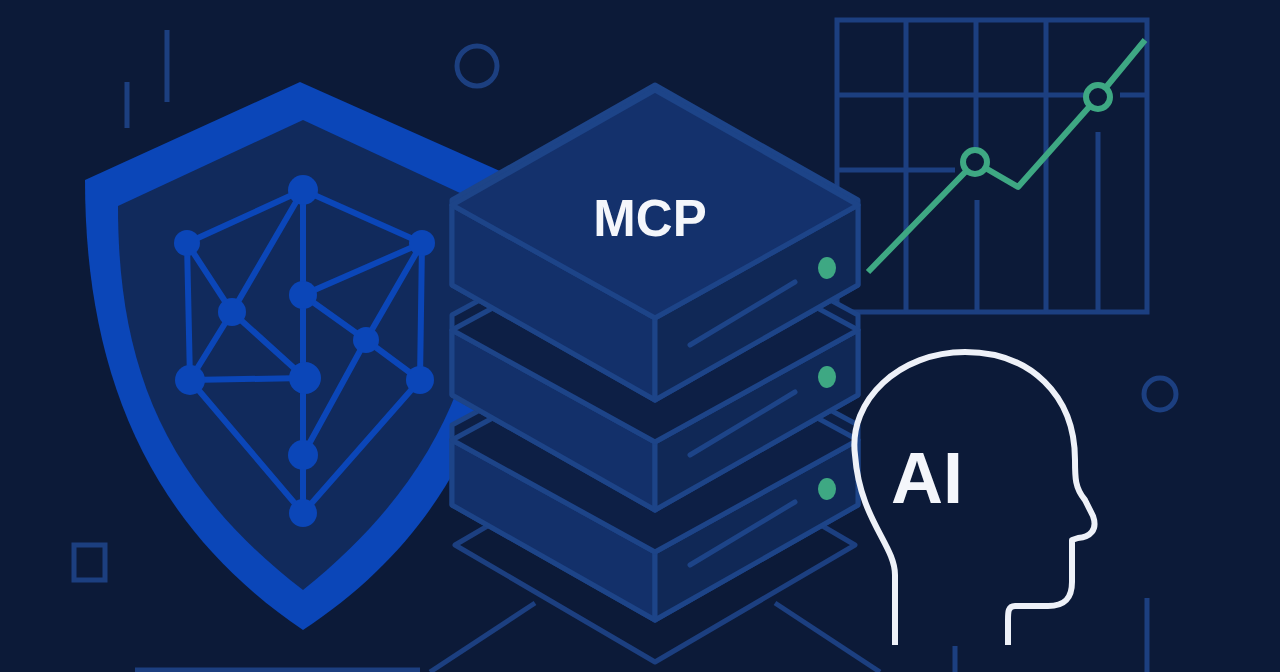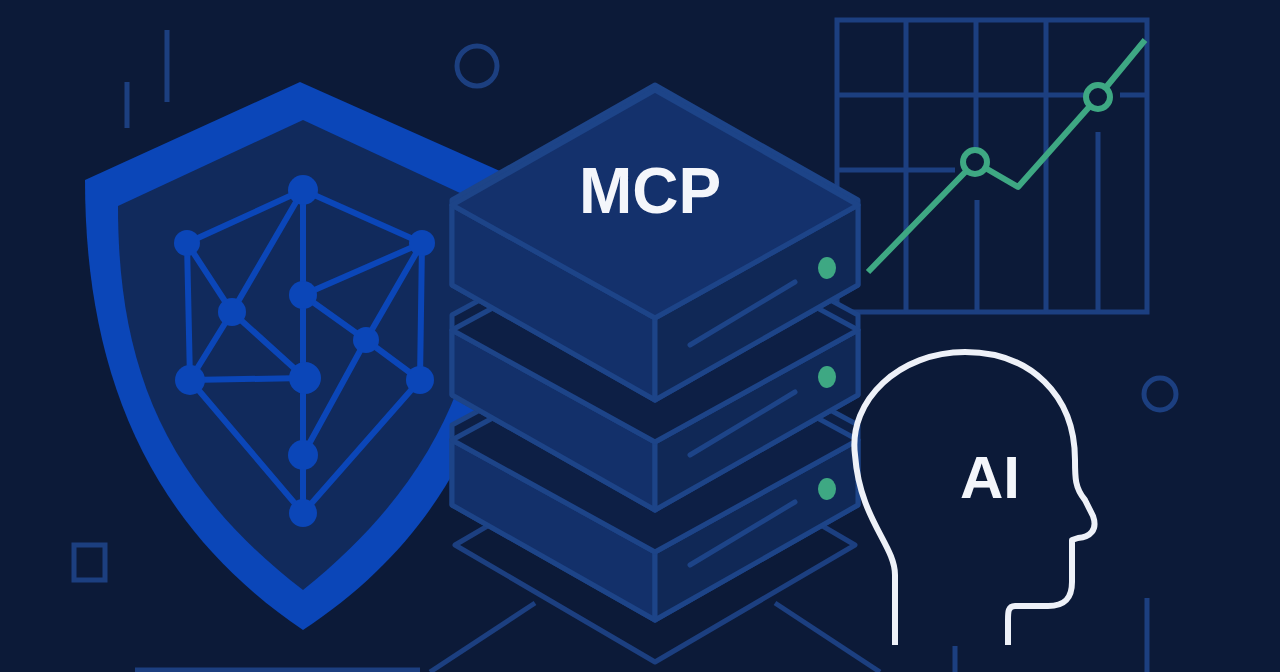--- a/index.html
+++ b/index.html
@@ -6,22 +6,22 @@
   body { width: 1280px; height: 672px; overflow: hidden; position: relative; }
   .scene { position: absolute; left: 0; top: 0; width: 1280px; height: 672px; }
   .label {
     position: absolute;
     font-family: "Liberation Sans", sans-serif;
     font-weight: bold;
     color: #f4f6fb;
     text-align: center;
     letter-spacing: 0px;
   }
-  .mcp-label { left: 540px; top: 146px; width: 220px; font-size: 64px; line-height: 90px; }
-  .ai-label  { left: 890px; top: 428px; width: 130px; font-size: 60px; line-height: 100px; text-align: right; }
+  .mcp-label { left: 540px; top: 174px; width: 220px; font-size: 51px; line-height: 90px; }
+  .ai-label  { left: 862px; top: 428px; width: 130px; font-size: 72px; line-height: 100px; }
 </style>
 </head>
 <body>
 
 <svg class="scene" viewBox="0 0 1280 672" width="1280" height="672" xmlns="http://www.w3.org/2000/svg">
   <rect x="0" y="0" width="1280" height="672" fill="#0c1a38"></rect>
 
   <g stroke="#1c3f80" stroke-width="5" fill="none">
     <line x1="127" y1="82" x2="127" y2="128"></line>
     <line x1="167" y1="30" x2="167" y2="102"></line>

